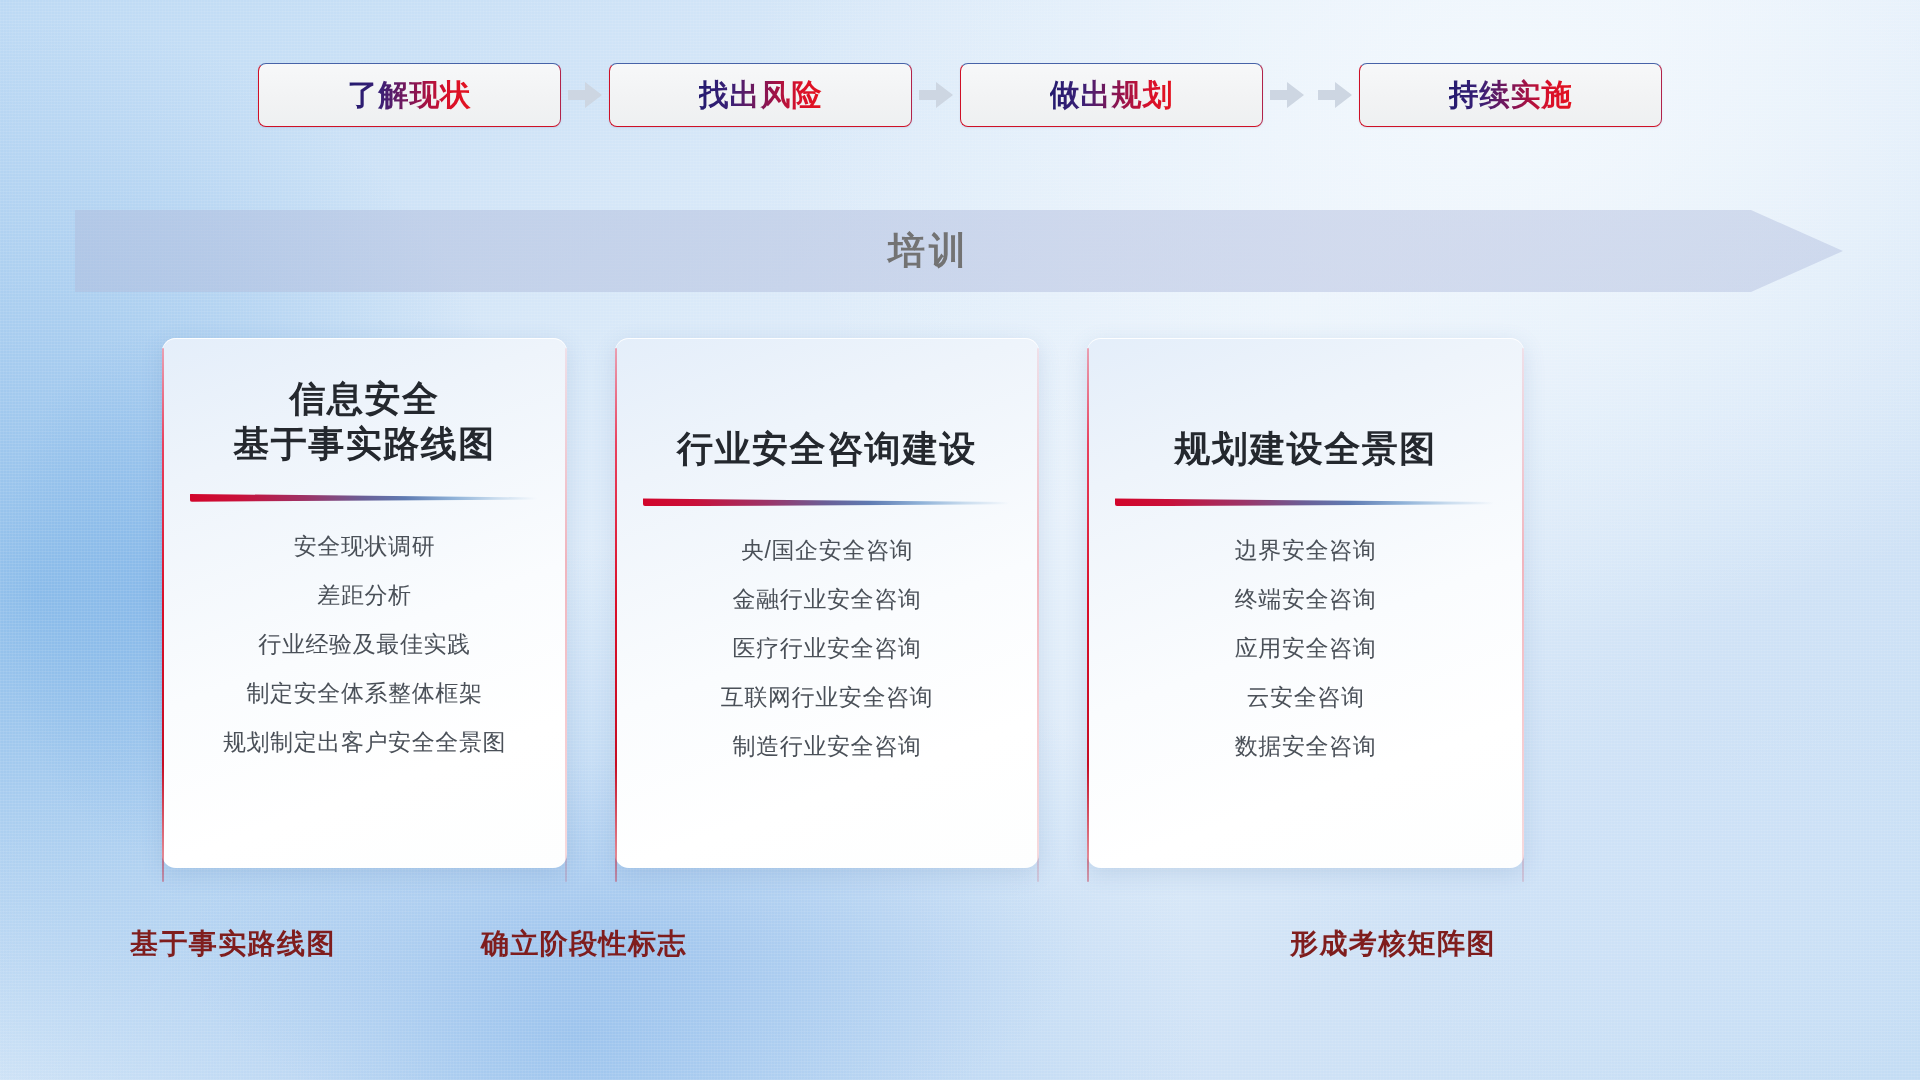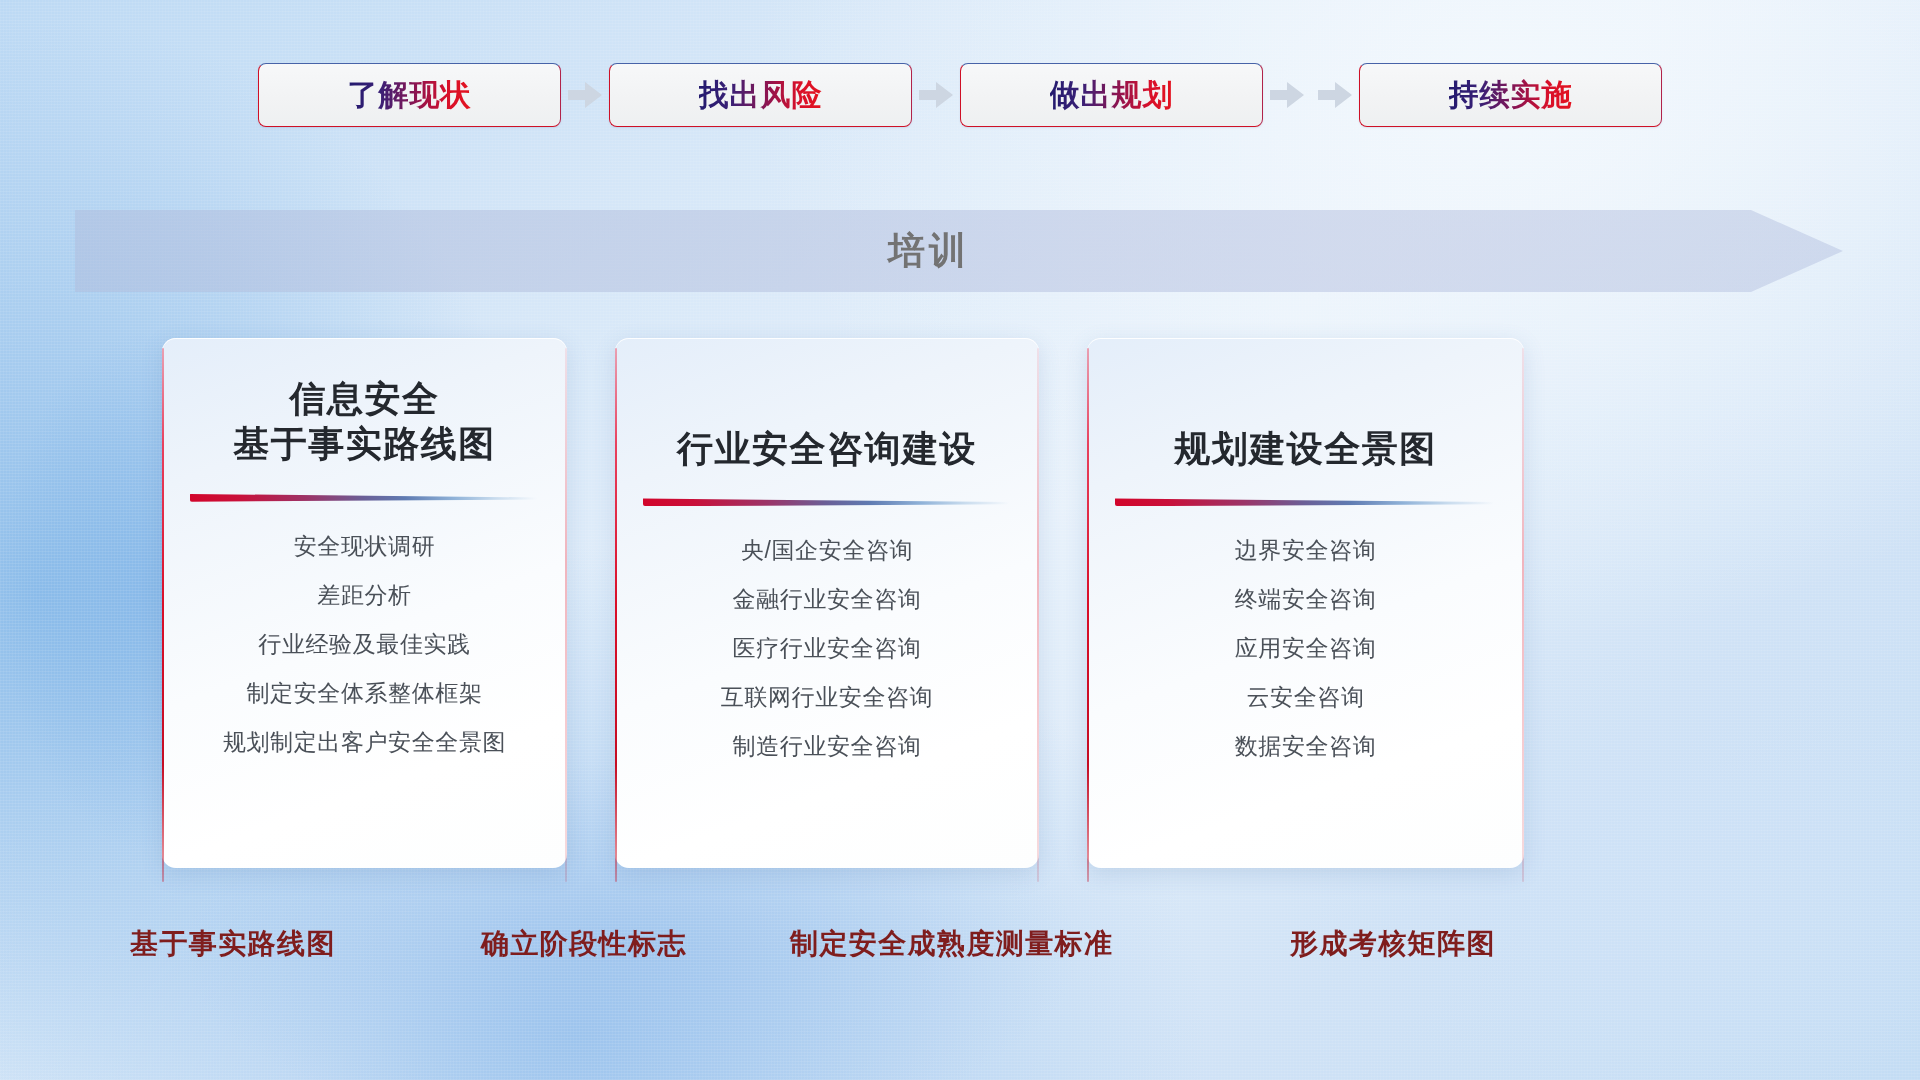--- a/index.html
+++ b/index.html
@@ -245,15 +245,14 @@
       <li>应用安全咨询</li>
       <li>云安全咨询</li>
       <li>数据安全咨询</li>
     </ul>
   </div>
 </div>
 
 <div class="captions">
   <div class="caption" id="cap-0">基于事实路线图</div>
   <div class="caption" id="cap-1">确立阶段性标志</div>
-  <div class="caption" id="cap-2">制定安全成熟度测量标准</div>
   <div class="caption" id="cap-3">形成考核矩阵图</div>
 </div>
 
 </body></html>

